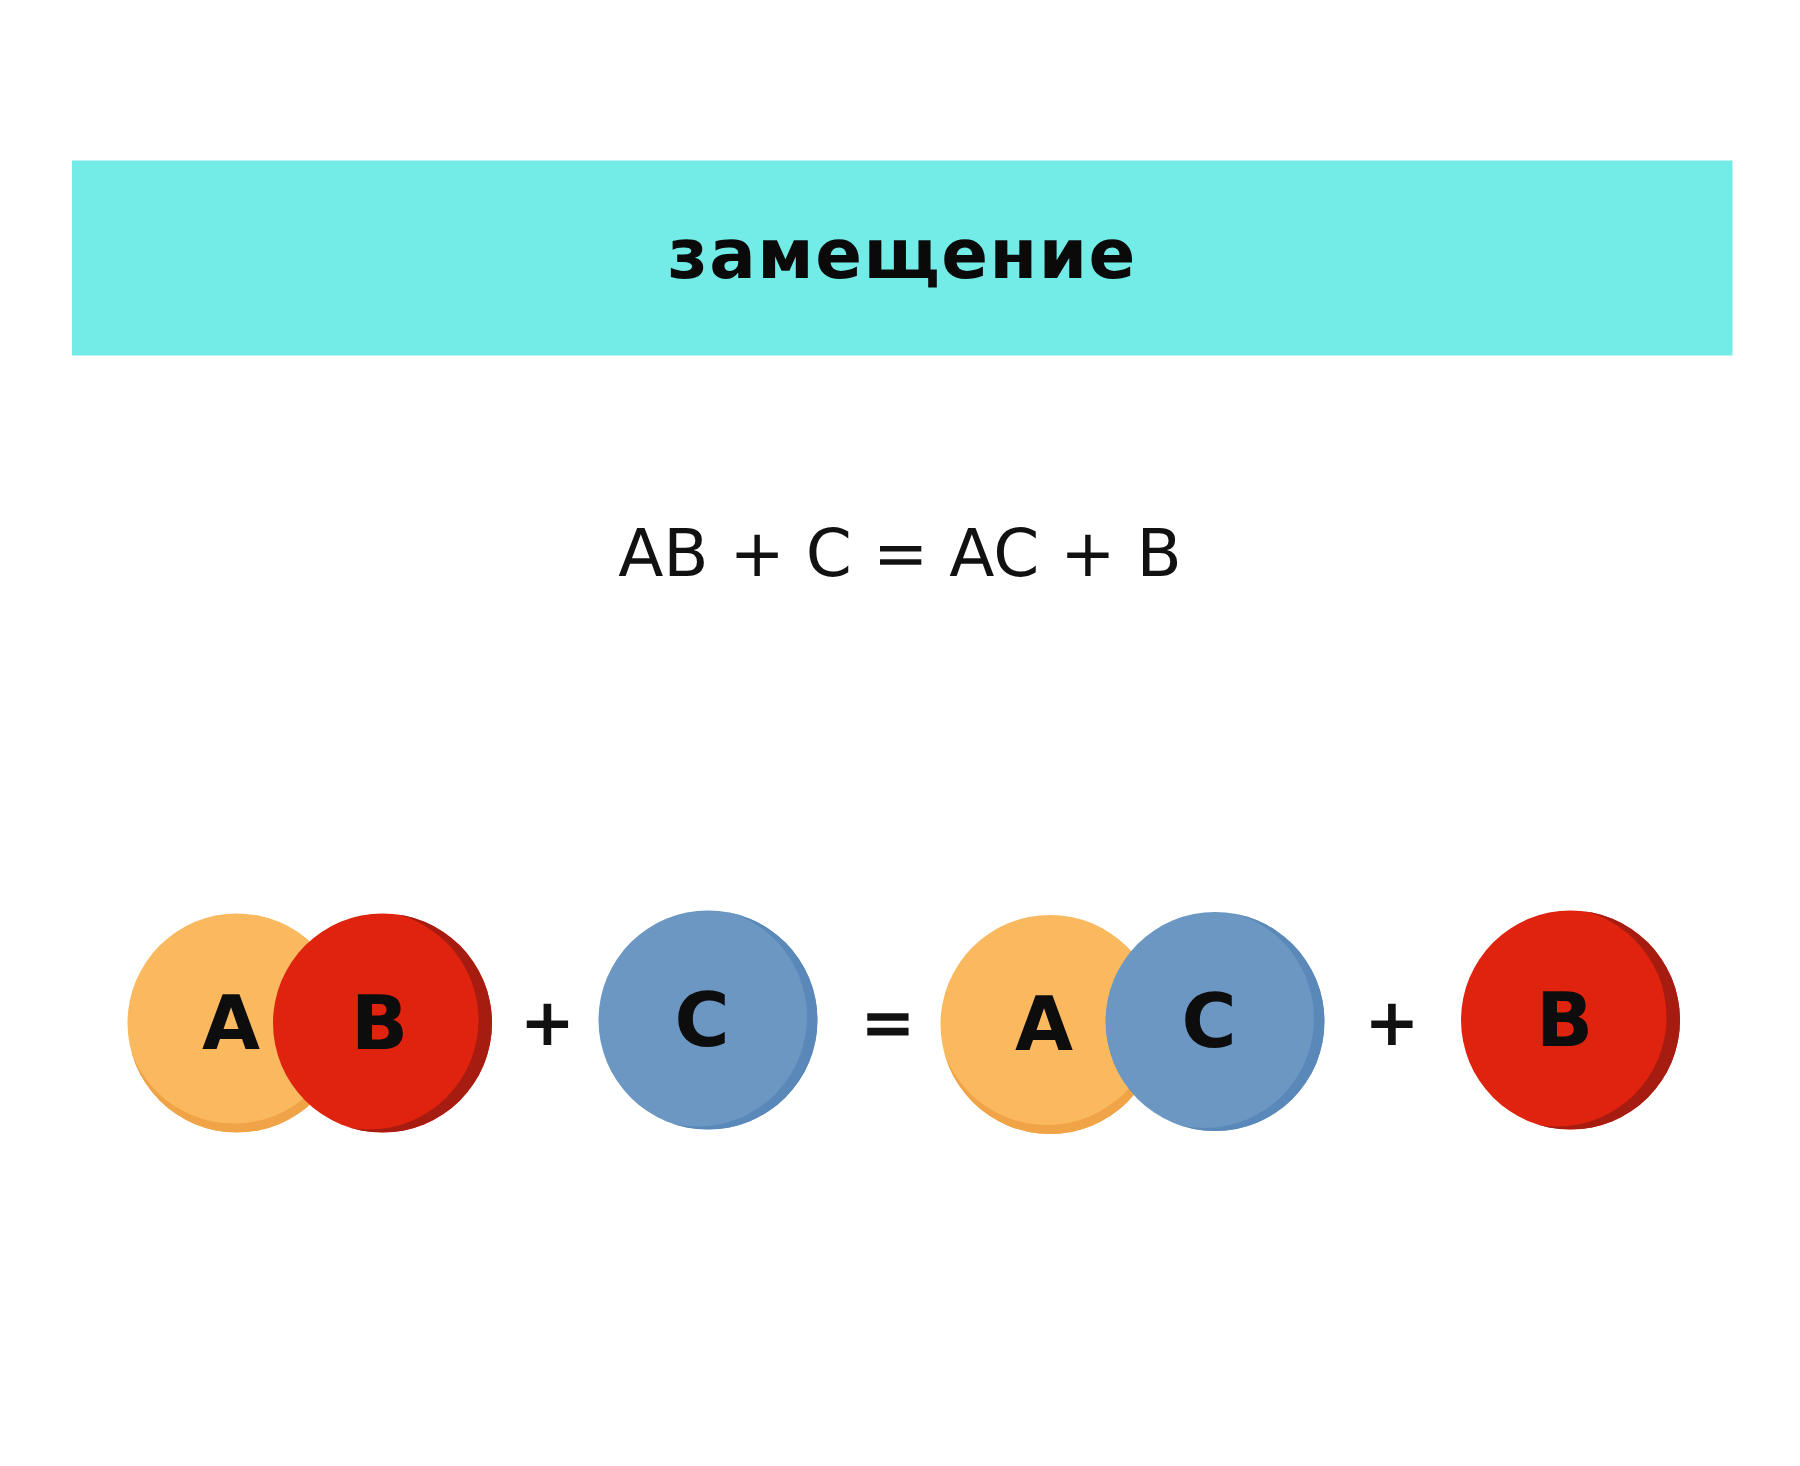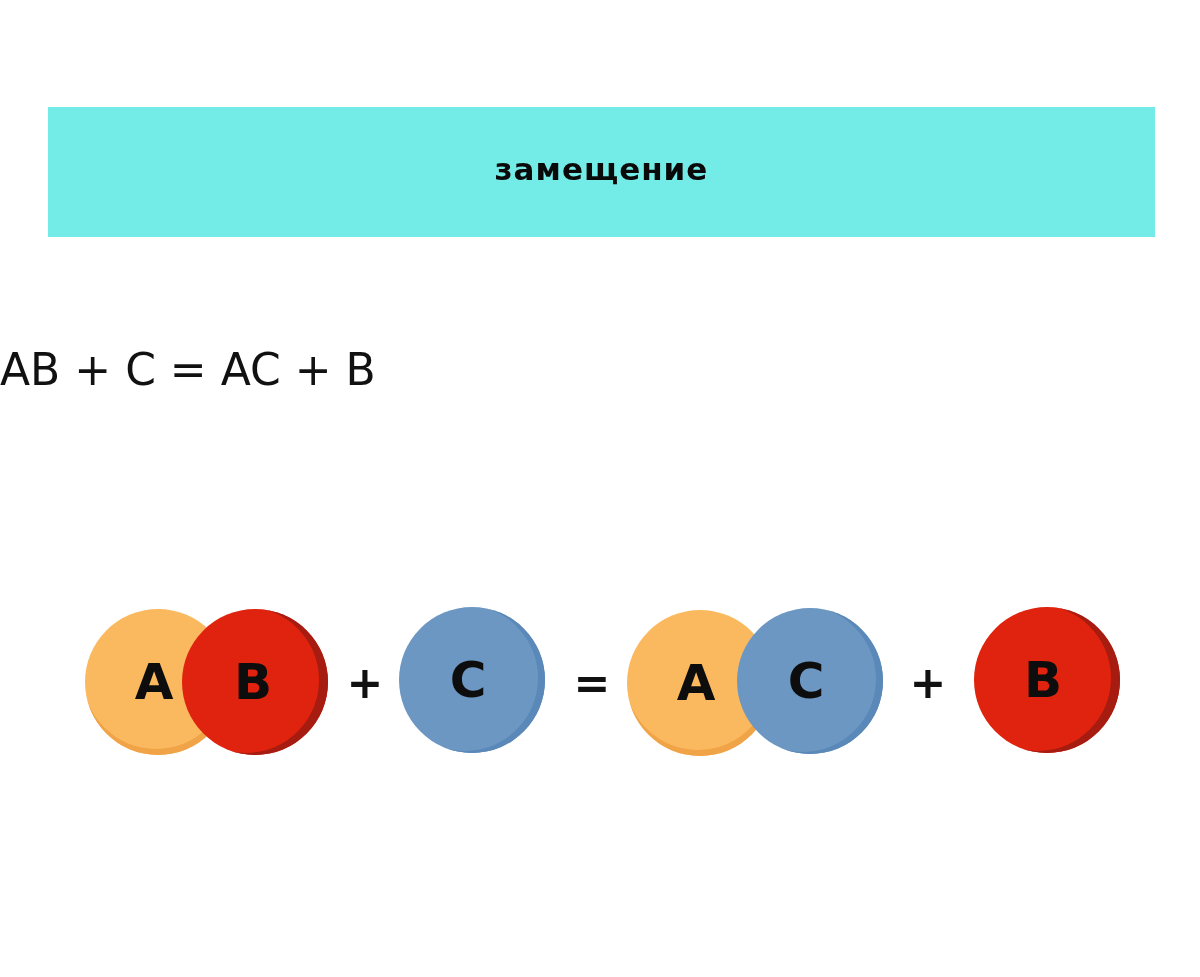--- a/index.html
+++ b/index.html
@@ -8,26 +8,26 @@
     position: relative; overflow: hidden;
     font-family: "DejaVu Sans", sans-serif;
   }
   .banner {
     position: absolute; left: 48px; top: 107px; width: 1107px; height: 130px;
     background: #73ebe6;
     display: flex; align-items: center; justify-content: center;
   }
   .banner-title {
     font-family: "DejaVu Sans", sans-serif; font-weight: bold;
-    font-size: 31px; color: #0a0a0a; letter-spacing: 1px;
+    font-size: 46px; color: #0a0a0a; letter-spacing: 1px;
     margin-top: -6px;
   }
   .equations {
     position: absolute; left: 0; top: 340px; width: 1200px;
-    text-align: left; color: #111;
+    text-align: center; color: #111;
     font-family: "DejaVu Sans", sans-serif; font-size: 44px; line-height: 60px;
   }
   .eq-line { display: block; }
   .eq-line sub { font-size: 28px; vertical-align: -10px; line-height: 0; }
   .circle {
     position: absolute; width: 146px; height: 146px; border-radius: 50%;
     display: flex; align-items: center; justify-content: center;
     font-family: "DejaVu Sans", sans-serif; font-weight: bold; font-size: 50px; color: #0d0d0d;
   }
   .orange { background: #fbb95f; box-shadow: inset -2px -6px 0 #f0a347; }

